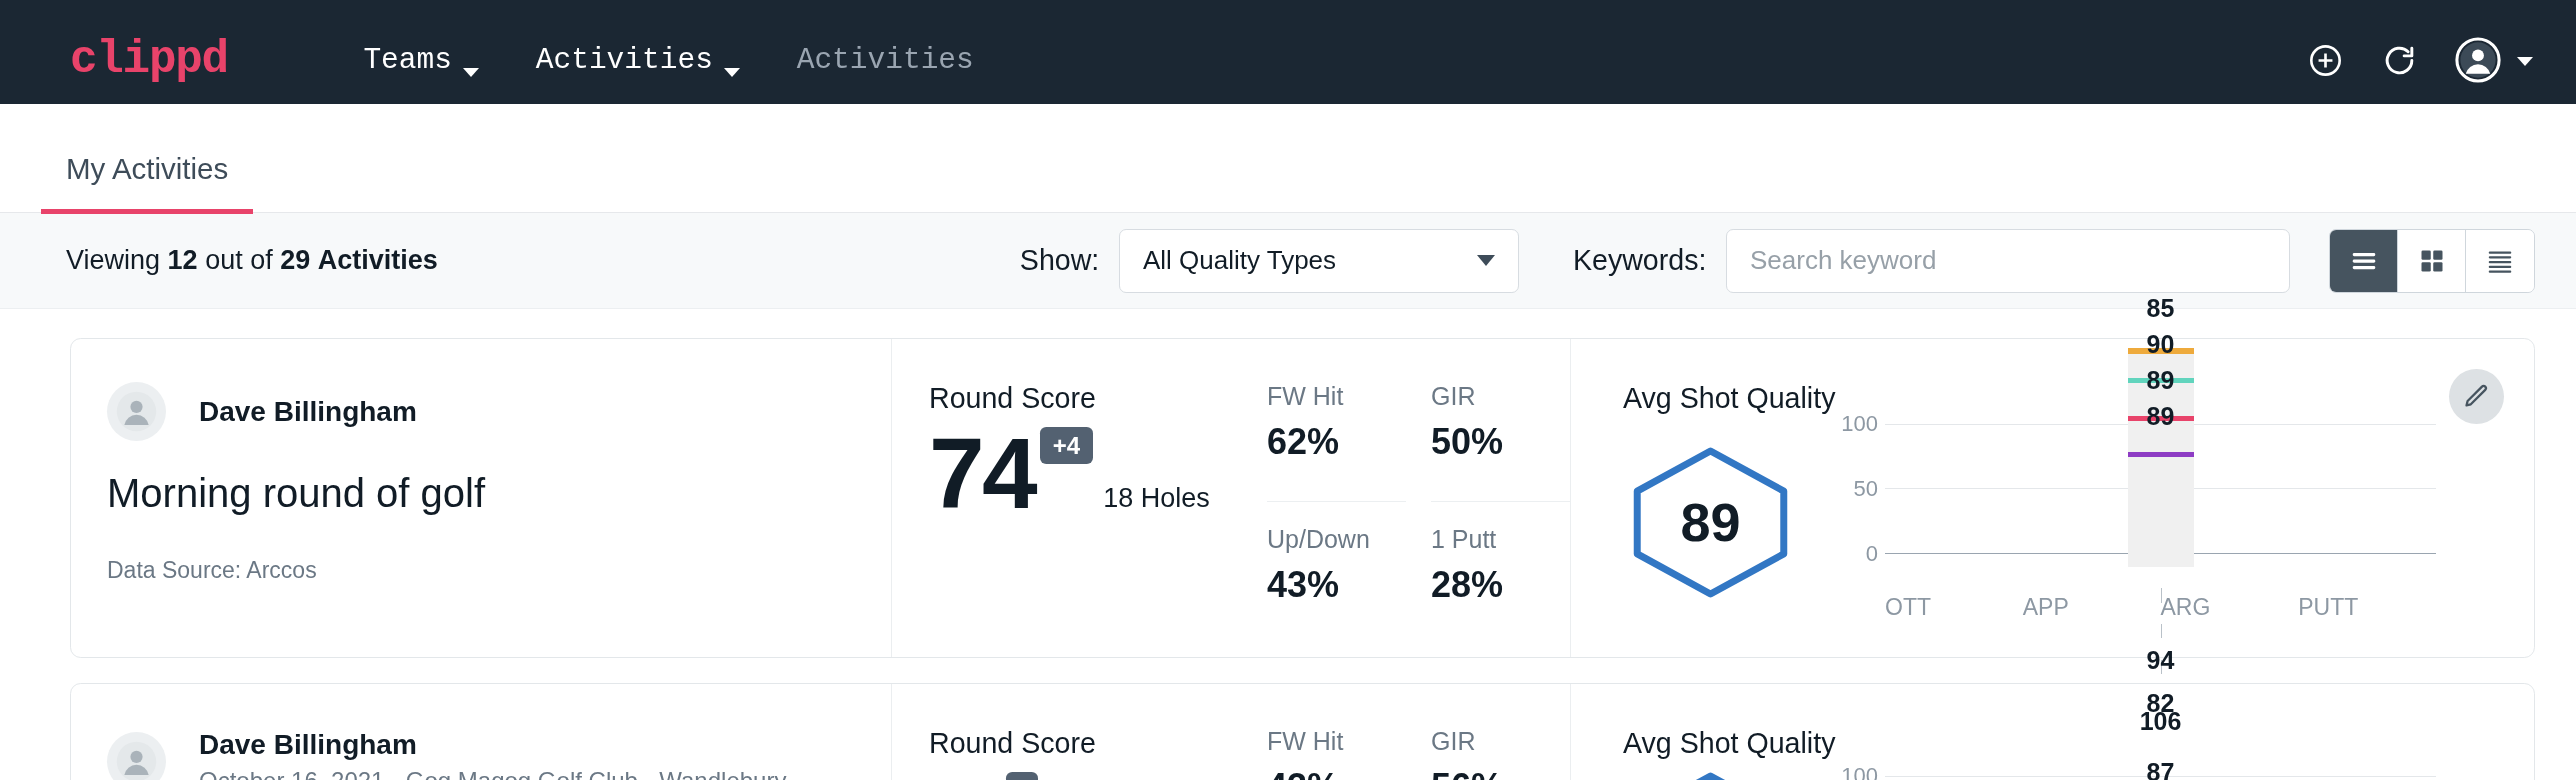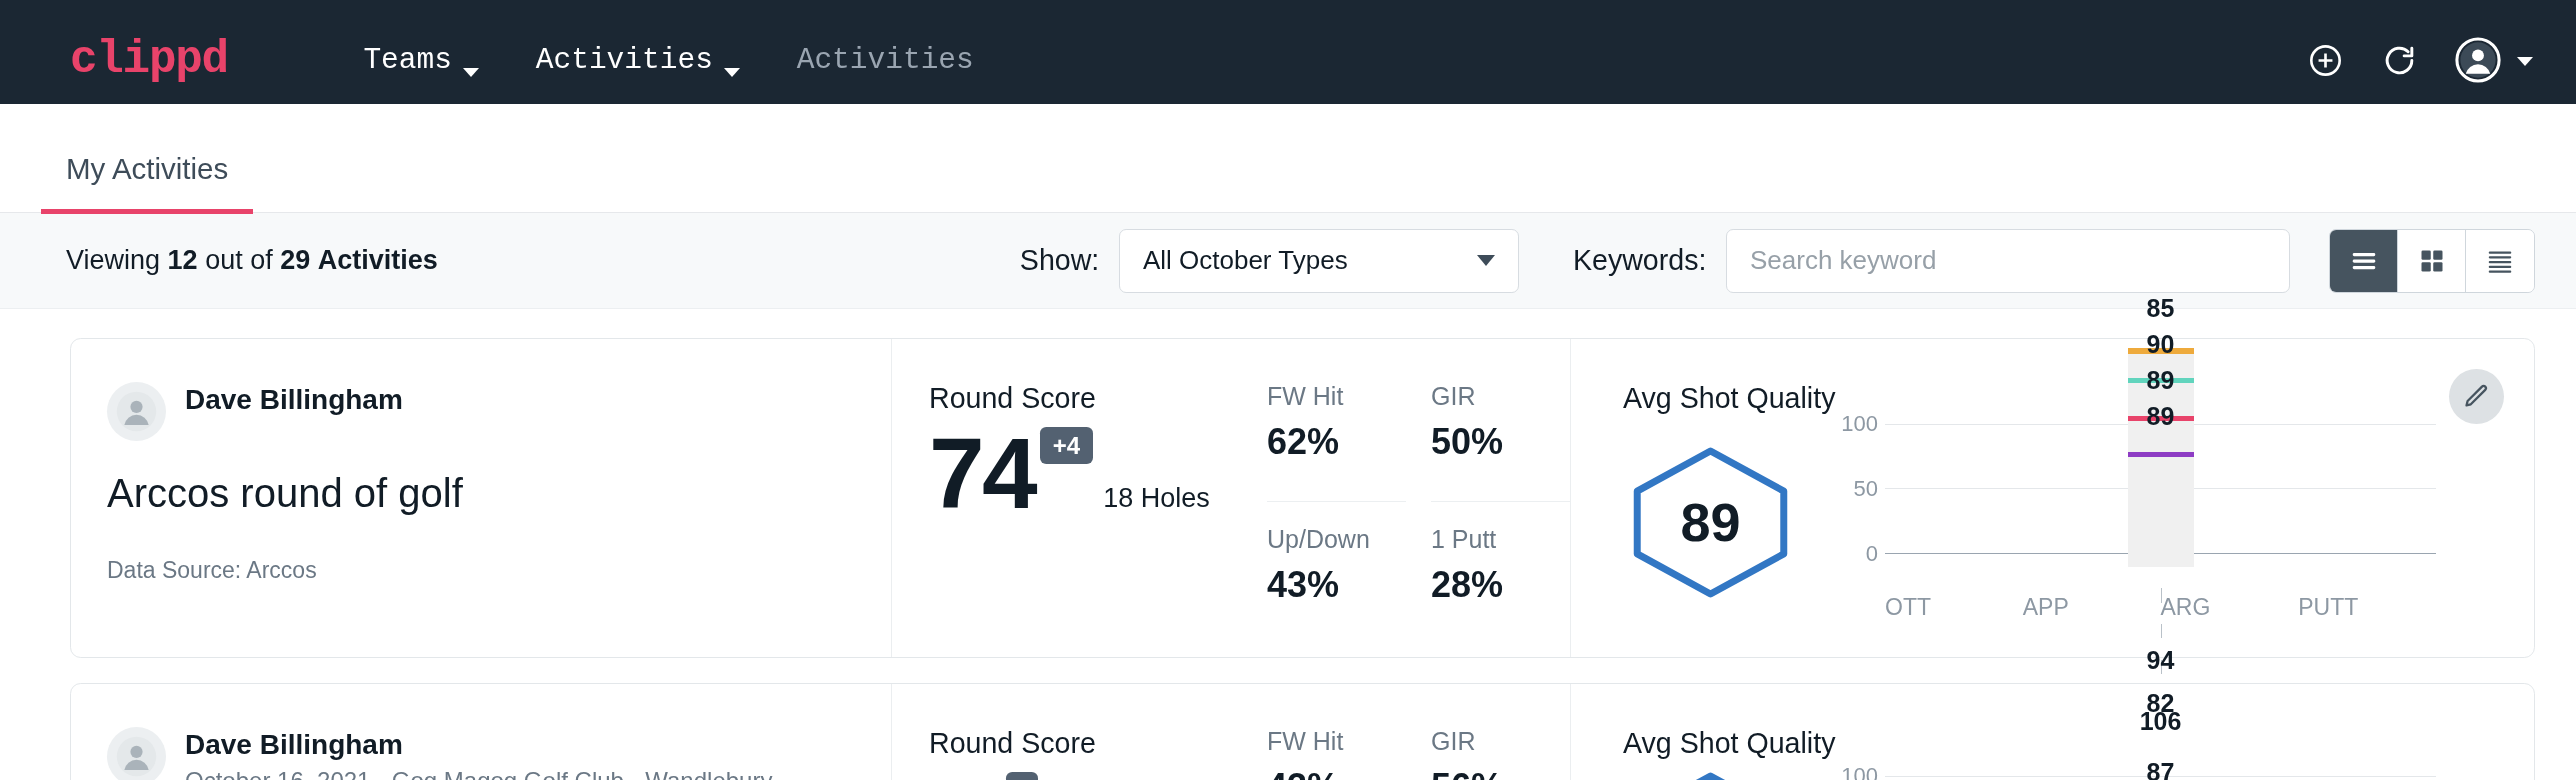--- a/index.html
+++ b/index.html
@@ -145,21 +145,21 @@
     display: flex;
     position: relative;
     margin-bottom: 25px;
     min-height: 303px;
   }
   .col-left {
     width: 821px;
     padding: 43px 36px 36px 36px;
     border-right: 0.9px solid #ebeef0;
   }
-  .user-row { display: flex; gap: 19px; }
+  .user-row { display: flex; align-items: center; gap: 33px; }
   .av {
     width: 59px; height: 59px; border-radius: 50%;
     background: #eceff1;
     display: flex; align-items: center; justify-content: center;
     flex: none;
   }
   .uname { font-size: 28px; font-weight: 700; color: #111c26; line-height: 1.25; }
   .usub { font-size: 24px; color: #6b7885; line-height: 1.3; margin-top: 3.6px; }
   .ctitle { font-size: 40px; font-weight: 400; color: #111c26; margin-top: 30px; }
   .csource { font-size: 23px; color: #6b7885; margin-top: 41px; }
@@ -303,21 +303,21 @@
     <span>Viewing</span>
     <b>12</b>
     <span>out of</span>
     <b>29</b>
     <b>Activities</b>
   </div>
 
   <div class="filter-mid">
     <span class="lbl">Show:</span>
     <div class="select">
-      <span class="selval">All October Types</span>
+      <span class="selval">All Quality Types</span>
       <span class="dchev"></span>
     </div>
 
     <span class="lbl">Keywords:</span>
     <input class="searchbox" type="text" placeholder="Search keyword" style="">
 
     <div class="viewtoggle">
       <div class="vt active">
         <svg width="30" height="30" viewBox="0 0 24 24">
           <rect x="3" y="5.5" width="18" height="2.6" rx="1.1" fill="#ffffff"></rect>
@@ -355,21 +355,21 @@
           <svg width="43" height="43" viewBox="0 0 24 24">
             <circle cx="12" cy="12" r="11" fill="#e4e8ea"></circle>
             <circle cx="12" cy="9.4" r="3.4" fill="#aab3ba"></circle>
             <path d="M5.2 19.6a6.9 6.9 0 0 1 13.6 0z" fill="#aab3ba"></path>
           </svg>
         </div>
         <div>
           <div class="uname">Dave Billingham</div>
         </div>
       </div>
-      <div class="ctitle">Arccos round of golf</div>
+      <div class="ctitle">Morning round of golf</div>
       <div class="csource">Data Source: Arccos</div>
     </div>
 
     <div class="col-score">
       <div class="sec-title">Round Score</div>
       <div class="score-row">
         <div class="score-num">74</div>
         <div class="badge">+4</div>
         <div class="holes">18 Holes</div>
       </div>

